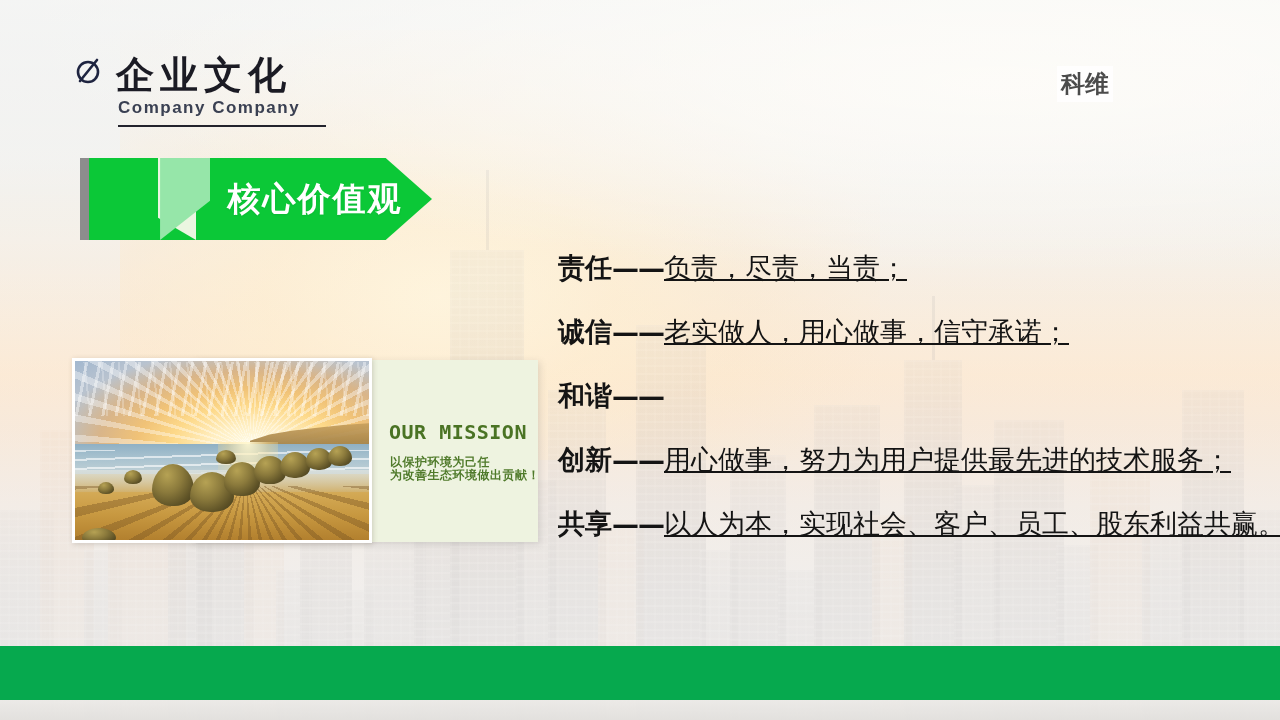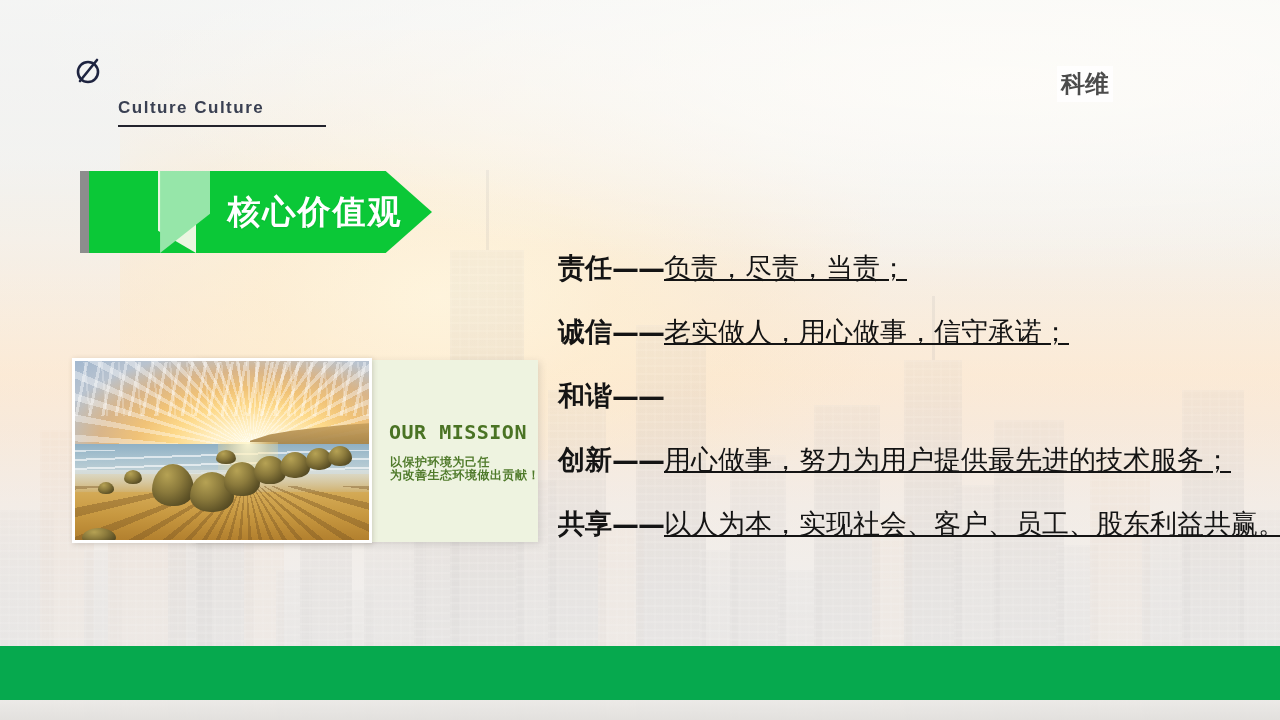--- a/index.html
+++ b/index.html
@@ -118,21 +118,21 @@
   }
   .brand-cn {
     font-size: 24px; font-weight: bold;
     color: #4b4b4b; letter-spacing: 0px;
     line-height: 1;
     font-family: "DejaVu Sans", "Liberation Sans", sans-serif;
   }
 
   
   .banner-wrap {
-    position: absolute; left: 80px; top: 171px;
+    position: absolute; left: 80px; top: 158px;
     width: 352px; height: 82px;
   }
   .banner-gray {
     position: absolute; left: 0; top: 0; width: 9px; height: 82px;
     background: #8d8d8d;
   }
   .banner-arrow {
     position: absolute; left: 9px; top: 0; width: 343px; height: 82px;
     background: #0bc837;
     clip-path: polygon(0 0, 86.5% 0, 100% 50%, 86.5% 100%, 0 100%);
@@ -338,21 +338,22 @@
   </div>
 
   <div class="city-haze"></div>
 
   <div class="hdr-icon">
     <svg width="30" height="30" viewBox="0 0 30 30">
       <circle cx="14" cy="16" r="10" fill="none" stroke="#1e2440" stroke-width="2.6"></circle>
       <line x1="6" y1="25" x2="23" y2="4" stroke="#1e2440" stroke-width="2.6" stroke-linecap="round"></line>
     </svg>
   </div>
-  <div class="hdr-sub">Culture  Culture</div>
+  <div class="hdr-title">企业文化</div>
+  <div class="hdr-sub">Company  Company</div>
   <div class="hdr-rule"></div>
 
   <div class="brand">
     <span class="brand-cn">科维</span>
   </div>
 
   <div class="banner-wrap">
     <div class="banner-gray"></div>
     <div class="banner-arrow"></div>
     <div class="banner-notch"></div>

